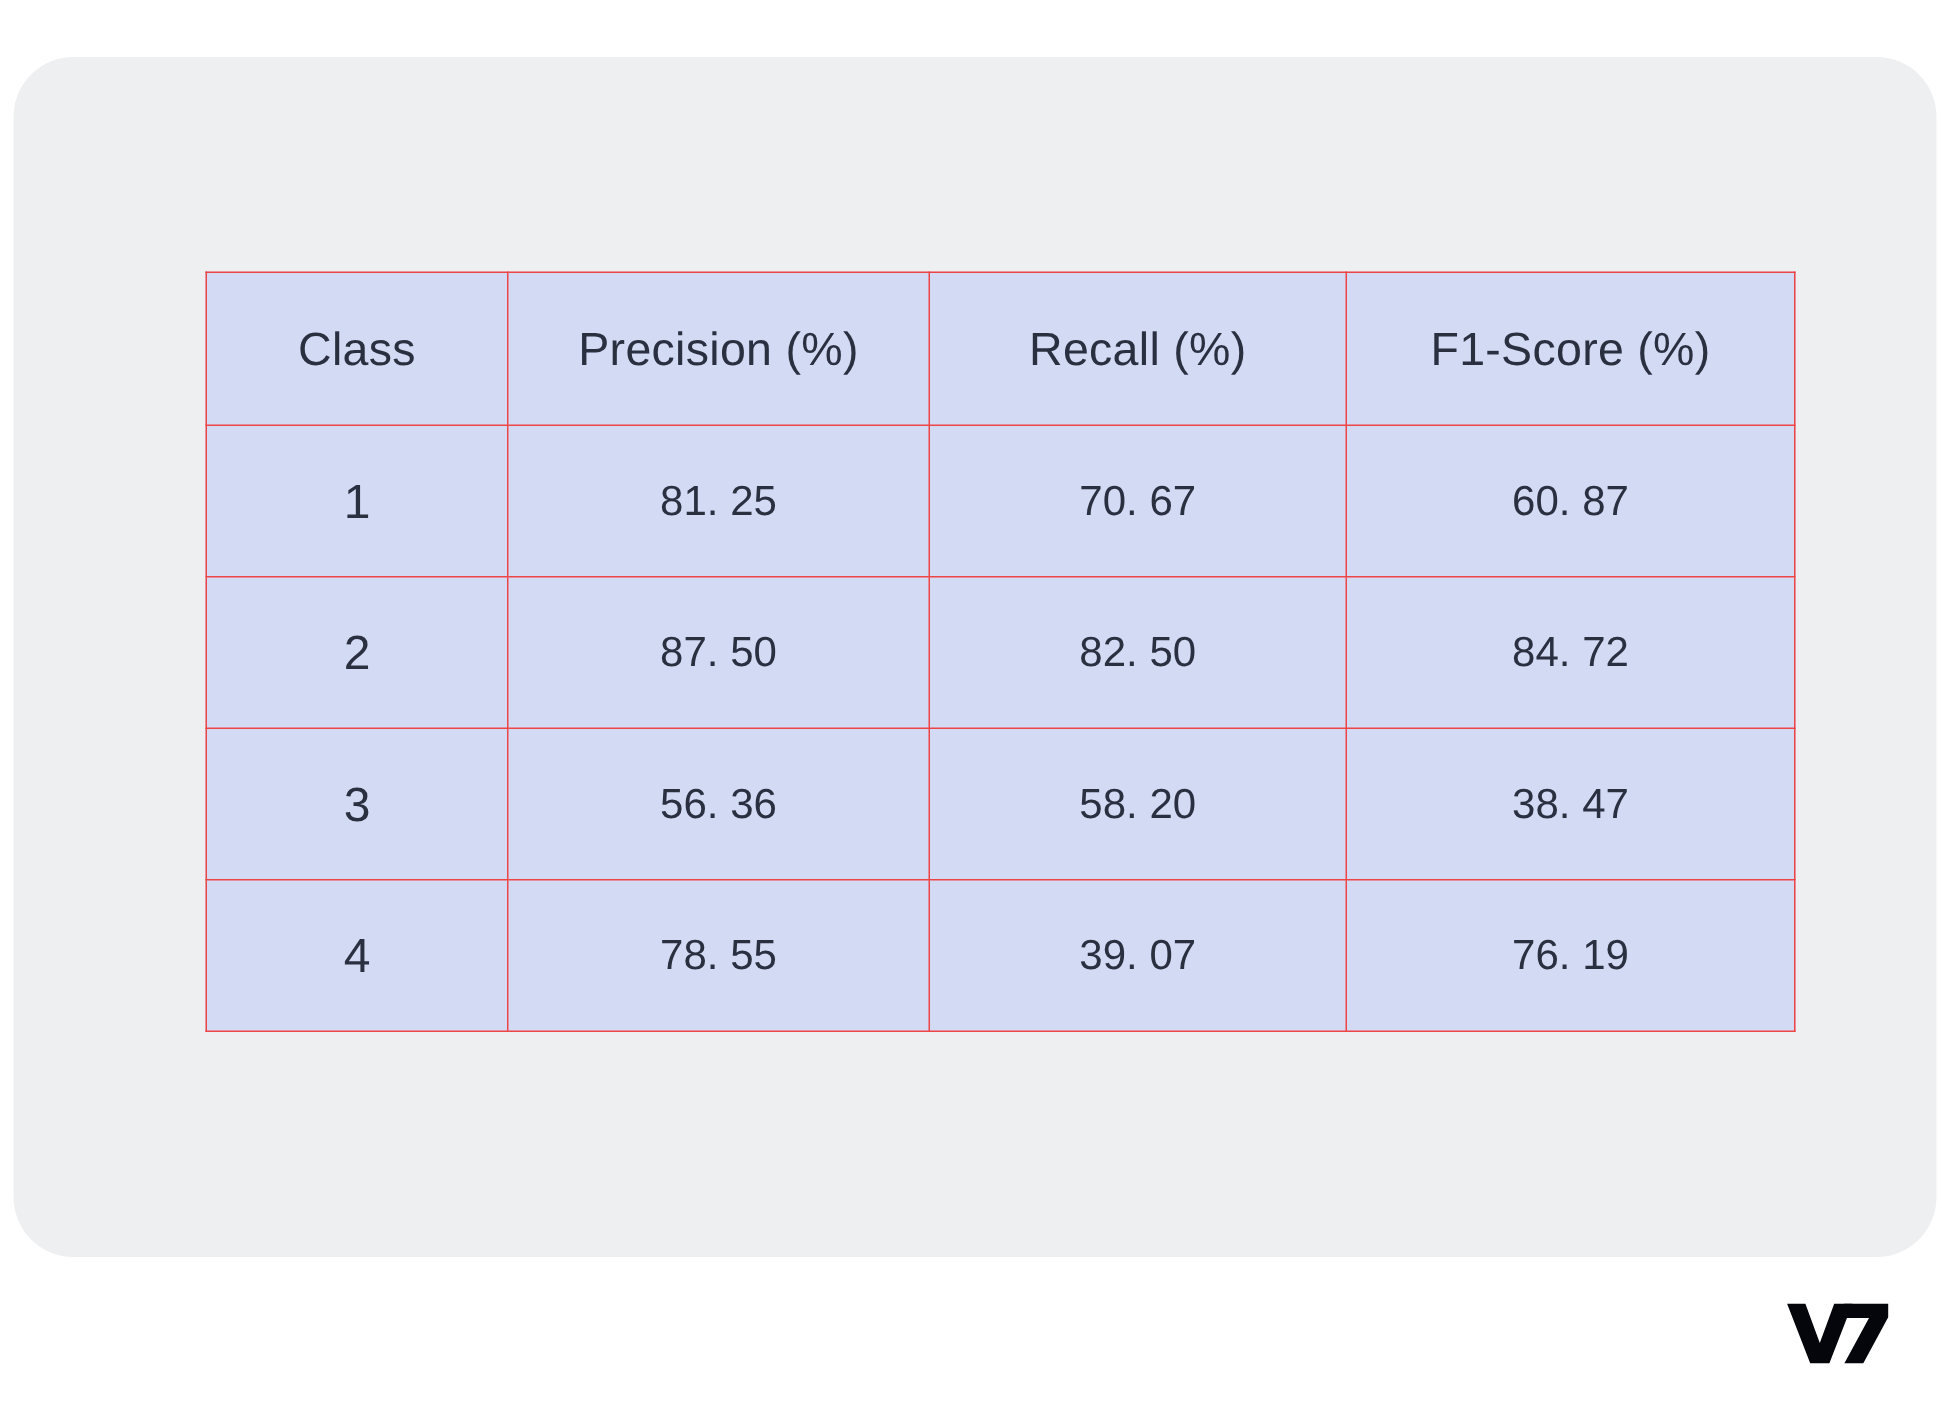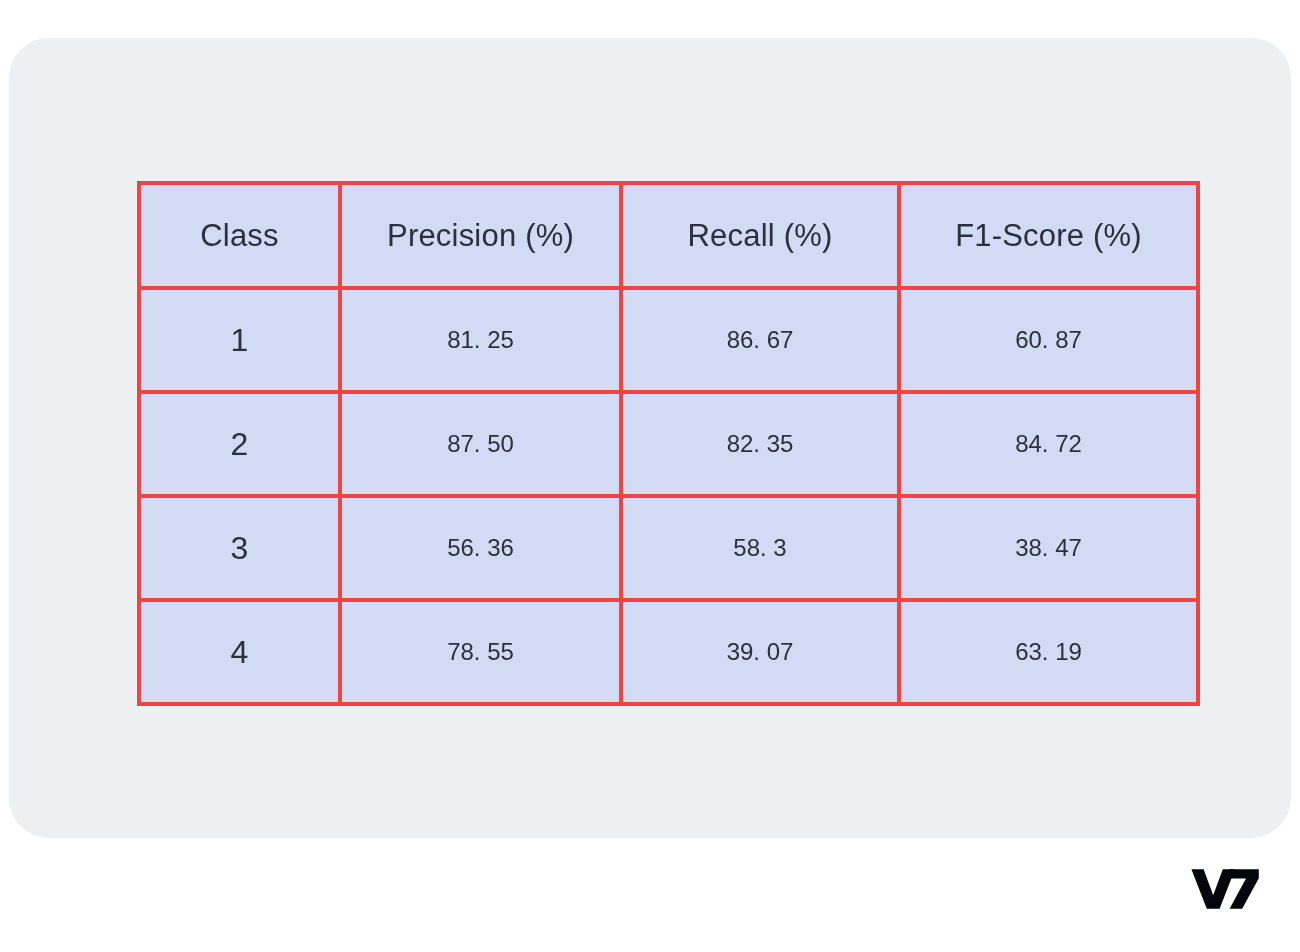--- a/index.html
+++ b/index.html
@@ -41,38 +41,38 @@
     background: #D3DAF4;
   }
 
   table.metrics col.c-class     { width: 201px; }
   table.metrics col.c-precision { width: 281px; }
   table.metrics col.c-recall    { width: 278px; }
   table.metrics col.c-f1        { width: 299px; }
 
   table.metrics th,
   table.metrics td {
-    border: 4px solid #ef4444;
+    border: 1px solid #ef4444;
     background: #D3DAF4;
     color: #2A3040;
     text-align: center;
     vertical-align: middle;
     font-weight: 400;
     padding: 0;
   }
 
   table.metrics thead th {
     height: 101px;
     font-size: 31px;
     letter-spacing: 0.2px;
   }
 
   table.metrics tbody td {
     height: 100px;
-    font-size: 24px;
+    font-size: 28px;
   }
 
   table.metrics tbody td.class-cell {
     font-size: 32px;
   }
 
   #logo {
     position: absolute;
     left: 1189px;
     top: 868px;
@@ -100,40 +100,40 @@
           <th>Class</th>
           <th>Precision (%)</th>
           <th>Recall (%)</th>
           <th>F1-Score (%)</th>
         </tr>
       </thead>
       <tbody>
         <tr>
           <td class="class-cell">1</td>
           <td class="num">81. 25</td>
-          <td class="num">86. 67</td>
+          <td class="num">70. 67</td>
           <td class="num">60. 87</td>
         </tr>
         <tr>
           <td class="class-cell">2</td>
           <td class="num">87. 50</td>
-          <td class="num">82. 35</td>
+          <td class="num">82. 50</td>
           <td class="num">84. 72</td>
         </tr>
         <tr>
           <td class="class-cell">3</td>
           <td class="num">56. 36</td>
-          <td class="num">58. 3</td>
+          <td class="num">58. 20</td>
           <td class="num">38. 47</td>
         </tr>
         <tr>
           <td class="class-cell">4</td>
           <td class="num">78. 55</td>
           <td class="num">39. 07</td>
-          <td class="num">63. 19</td>
+          <td class="num">76. 19</td>
         </tr>
       </tbody>
     </table>
   </div>
 
 </div>
 
 <div id="logo" aria-label="V7">
   <svg viewBox="0 0 72 42" xmlns="http://www.w3.org/2000/svg">
     <path fill="currentColor" d="M2.4 1.2 h12.2 l9.6 26.1 l9.6 -26.1 h12.2 l-15.4 39.6 h-12.8 z"></path>

